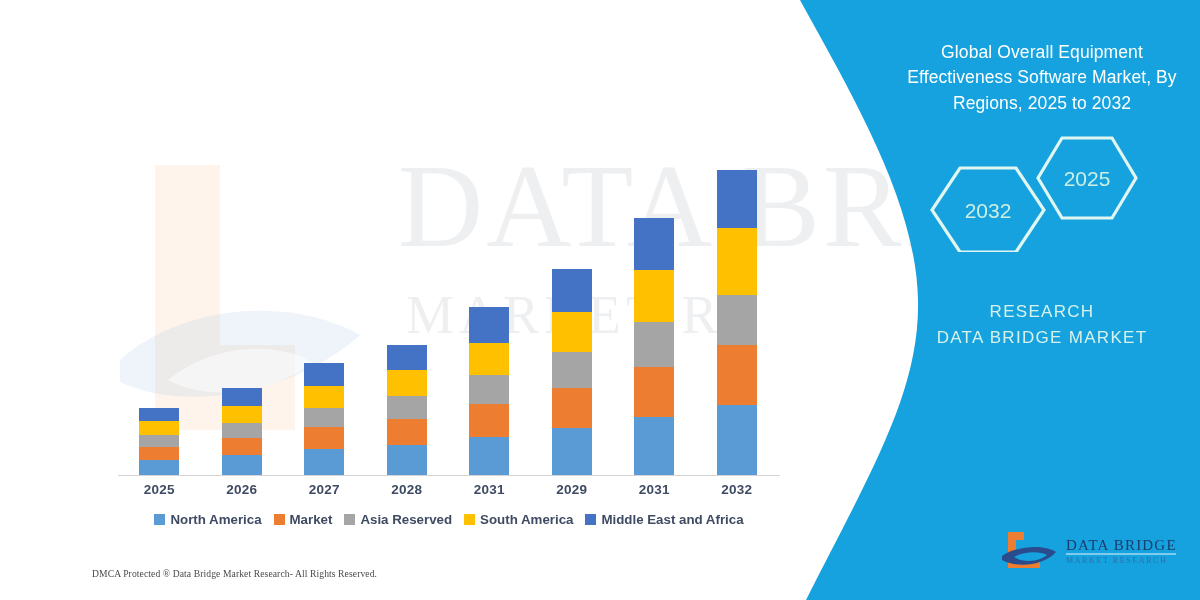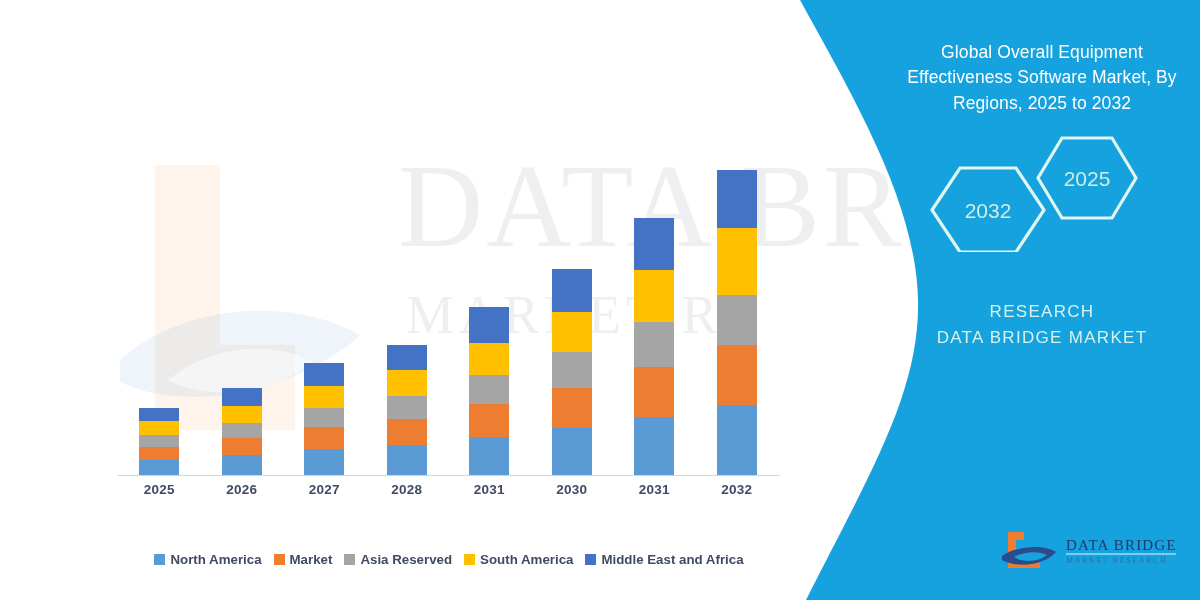--- a/index.html
+++ b/index.html
@@ -73,21 +73,21 @@
     position:absolute;left:118px;top:482px;width:660px;
     display:flex;justify-content:space-around;
   }
   .xlabels span{
     width:60px;text-align:center;color:#3f4b63;
     font-size:13.5px;font-weight:bold;letter-spacing:.2px;
   }
 
   .legend{
     position:absolute;left:118px;top:512px;width:662px;
-    display:flex;justify-content:center;align-items:center;gap:12px;margin-top:40px;
+    display:flex;justify-content:center;align-items:center;gap:12px;
   }
   .lg-item{display:flex;align-items:center;gap:5px;}
   .lg-sw{width:11px;height:11px;display:inline-block;}
   .lg-tx{color:#3f4b63;font-size:13.3px;font-weight:bold;white-space:nowrap;}
 
   .footer-left{
     position:absolute;left:92px;top:568px;color:#4a4a4a;
     font-size:9.6px;font-family:"Liberation Serif", serif;letter-spacing:.1px;
   }
   .footer-right{
@@ -176,21 +176,21 @@
         <div class="seg" style="height: 70px; background: rgb(91, 155, 213);"></div>
       </div>
     </div>
 
   <div class="xlabels" id="xlabels">
       <span>2025</span>
       <span>2026</span>
       <span>2027</span>
       <span>2028</span>
       <span>2031</span>
-      <span>2030</span>
+      <span>2029</span>
       <span>2031</span>
       <span>2032</span>
     </div>
 
   <div class="legend" id="legend">
       <div class="lg-item">
         <span class="lg-sw" style="background: rgb(91, 155, 213);"></span>
         <span class="lg-tx">North America</span>
       </div>
       <div class="lg-item">
@@ -204,20 +204,21 @@
       <div class="lg-item">
         <span class="lg-sw" style="background: rgb(255, 192, 0);"></span>
         <span class="lg-tx">South America</span>
       </div>
       <div class="lg-item">
         <span class="lg-sw" style="background: rgb(68, 114, 196);"></span>
         <span class="lg-tx">Middle East and Africa</span>
       </div>
     </div>
 
+  <div class="footer-left">DMCA Protected ® Data Bridge Market Research- All Rights Reserved.</div>
 
   <div class="blue-panel">
     <svg width="420" height="600" viewBox="0 0 420 600">
       <path d="M20 0 L420 0 L420 600 L26 600 C92 470, 140 390, 138 300 C136 205, 78 105, 20 0 Z" fill="#15A2DE"></path>
     </svg>
 
     <div class="panel-content">
       <div class="panel-title">Global Overall Equipment Effectiveness Software Market, By Regions, 2025 to 2032</div>
 
       <div class="hexwrap">

